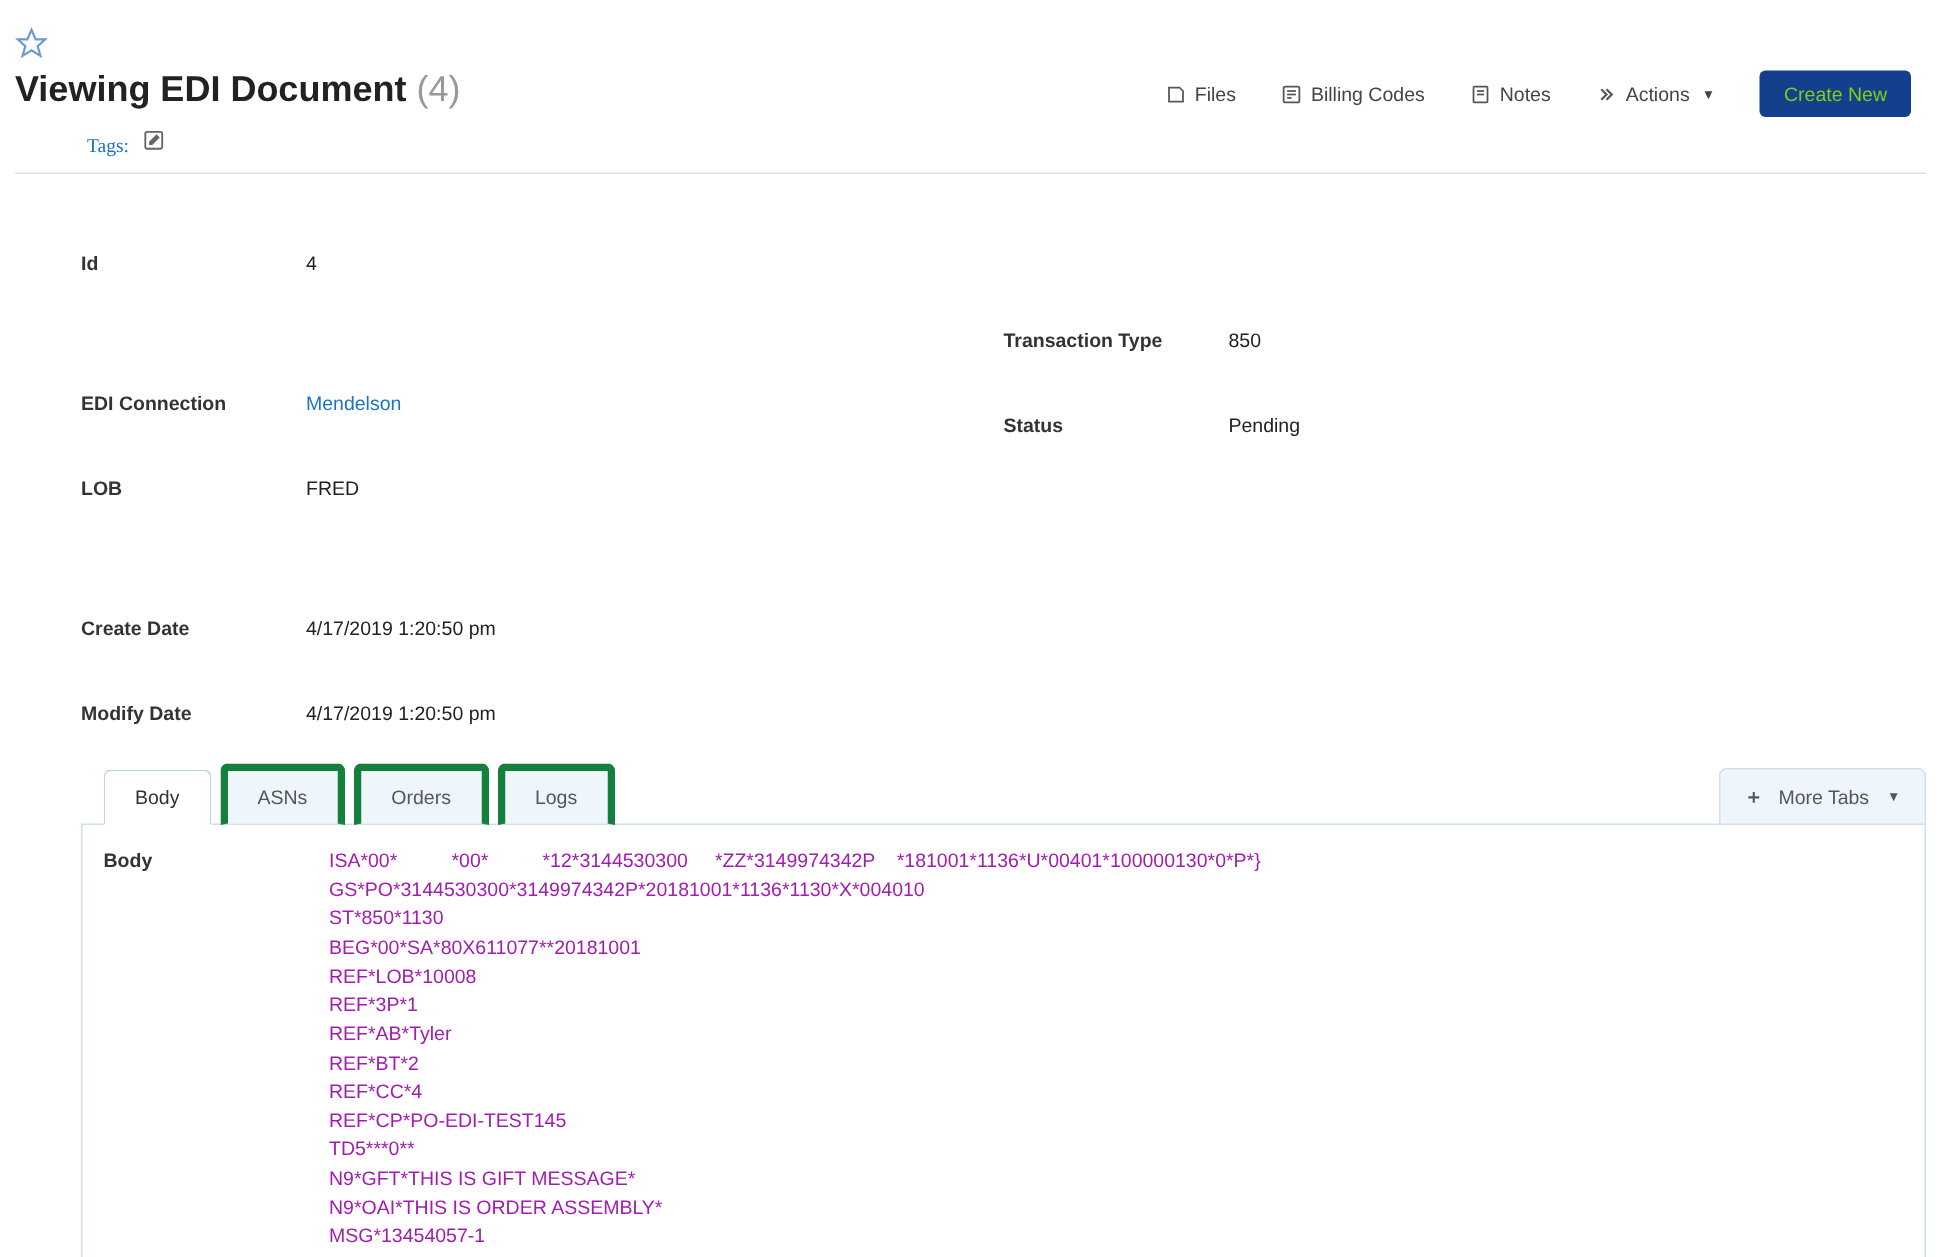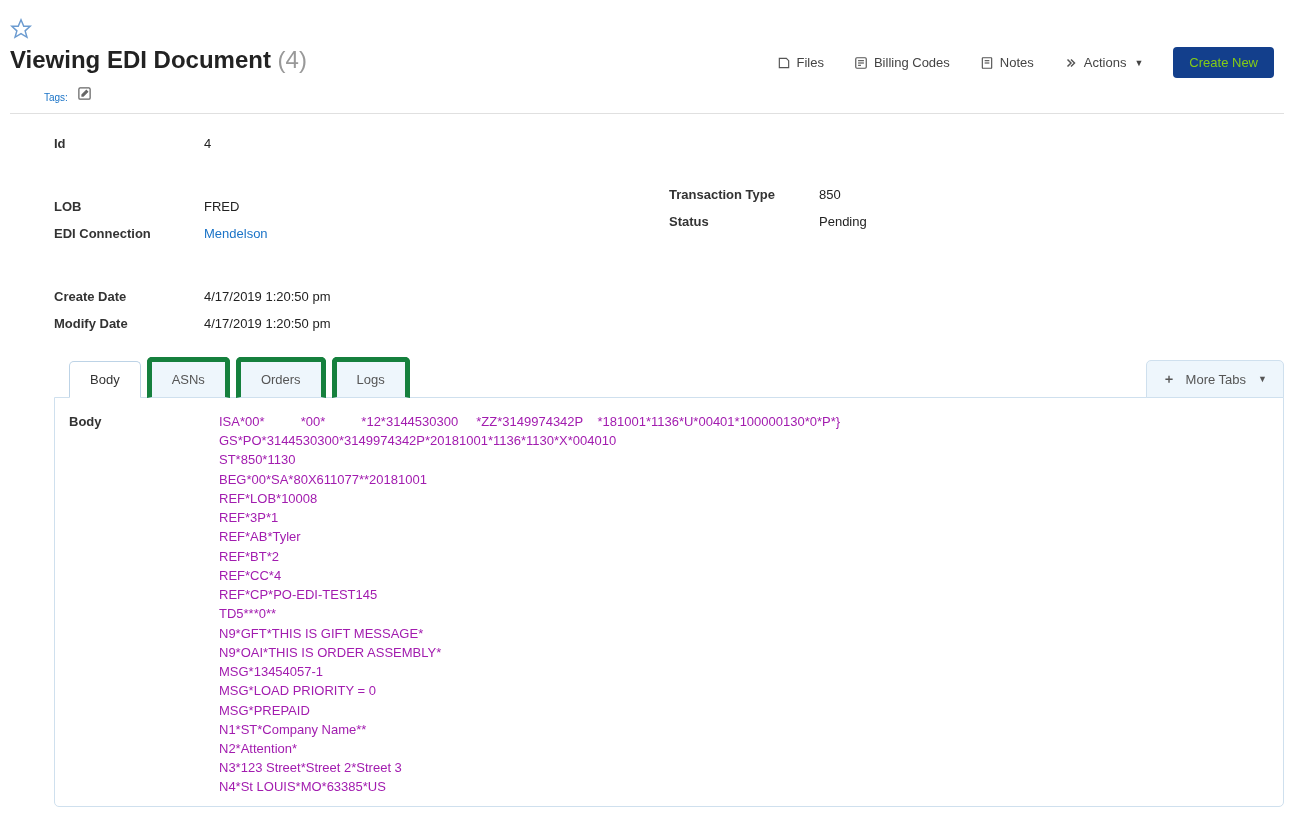--- a/index.html
+++ b/index.html
@@ -50,38 +50,40 @@
   background: #133f8c;
   color: #84cc16;
   border: none;
   padding: 8px 16px;
   border-radius: 4px;
   font-size: 13px;
   font-weight: 500;
   cursor: pointer;
 }
 .tags-row {
-  padding: 0 0 10px 44px;
-  font-size: 10px;
+  padding: 0 0 10px 58px;
+  font-size: 13px;
+  font-family: Liberation Serif, serif;
 }
 .tags-label { color: #1a73c7; }
 .edit-tags { color: #666; margin-left: 6px; cursor:pointer; display:inline-flex;}
 .divider {
   border-top: 1px solid #e0e0e0;
   margin: 0 10px 16px 10px;
 }
 .details {
   display: flex;
   padding: 0 10px 0 54px;
 }
 .col { flex: 1; }
 .field {
   display: flex;
   padding: 6px 0;
   font-size: 13px;
+  margin-top: 30px;
 }
 .field-label {
   width: 150px;
   font-weight: 700;
   color: #333;
 }
 .field-value { color: #222; }
 .field-value.link { color: #1a73c7; }
 .spacer-row { height: 36px; }
 .tabs-wrap {
@@ -245,26 +247,26 @@
 <div class="divider"></div>
 
 <div class="details">
   <div class="col">
     <div class="field">
       <div class="field-label">Id</div>
       <div class="field-value">4</div>
     </div>
     <div class="spacer-row"></div>
     <div class="field">
+      <div class="field-label">EDI Connection</div>
+      <div class="field-value link">Mendelson</div>
+    </div>
+    <div class="field">
       <div class="field-label">LOB</div>
       <div class="field-value">FRED</div>
-    </div>
-    <div class="field">
-      <div class="field-label">EDI Connection</div>
-      <div class="field-value link">Mendelson</div>
     </div>
     <div class="spacer-row"></div>
     <div class="field">
       <div class="field-label">Create Date</div>
       <div class="field-value">4/17/2019   1:20:50 pm</div>
     </div>
     <div class="field">
       <div class="field-label">Modify Date</div>
       <div class="field-value">4/17/2019   1:20:50 pm</div>
     </div>

